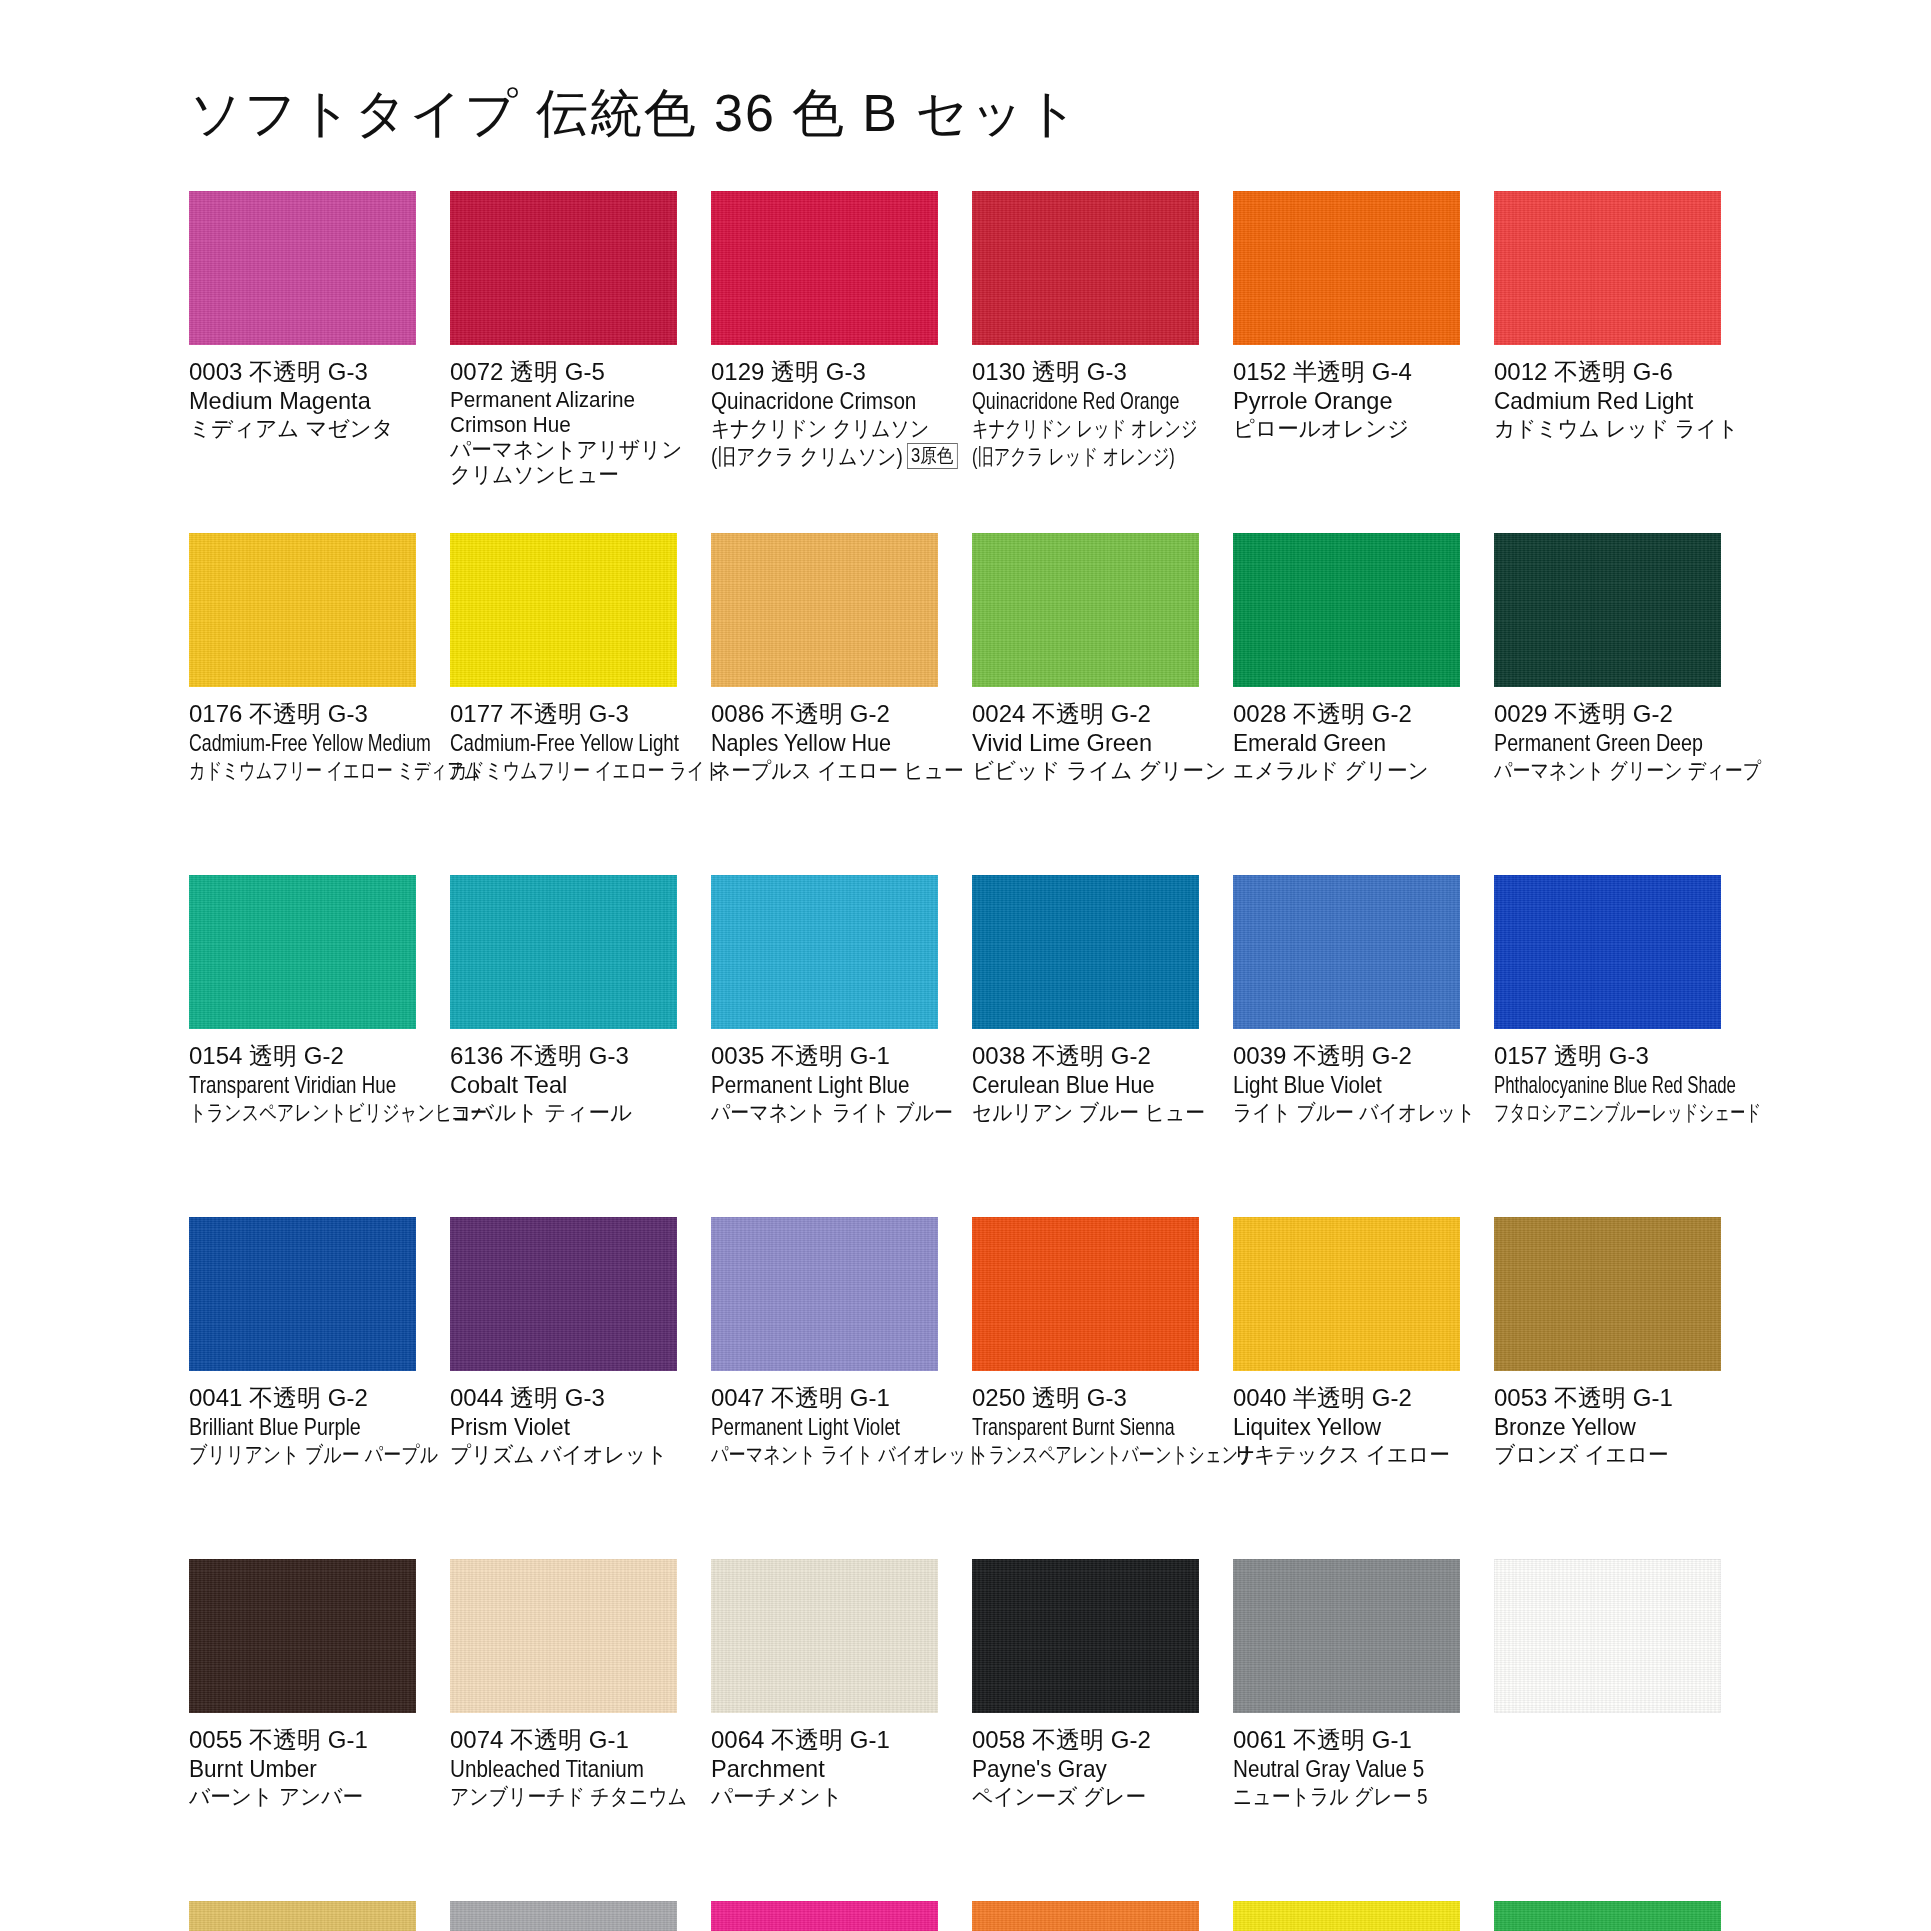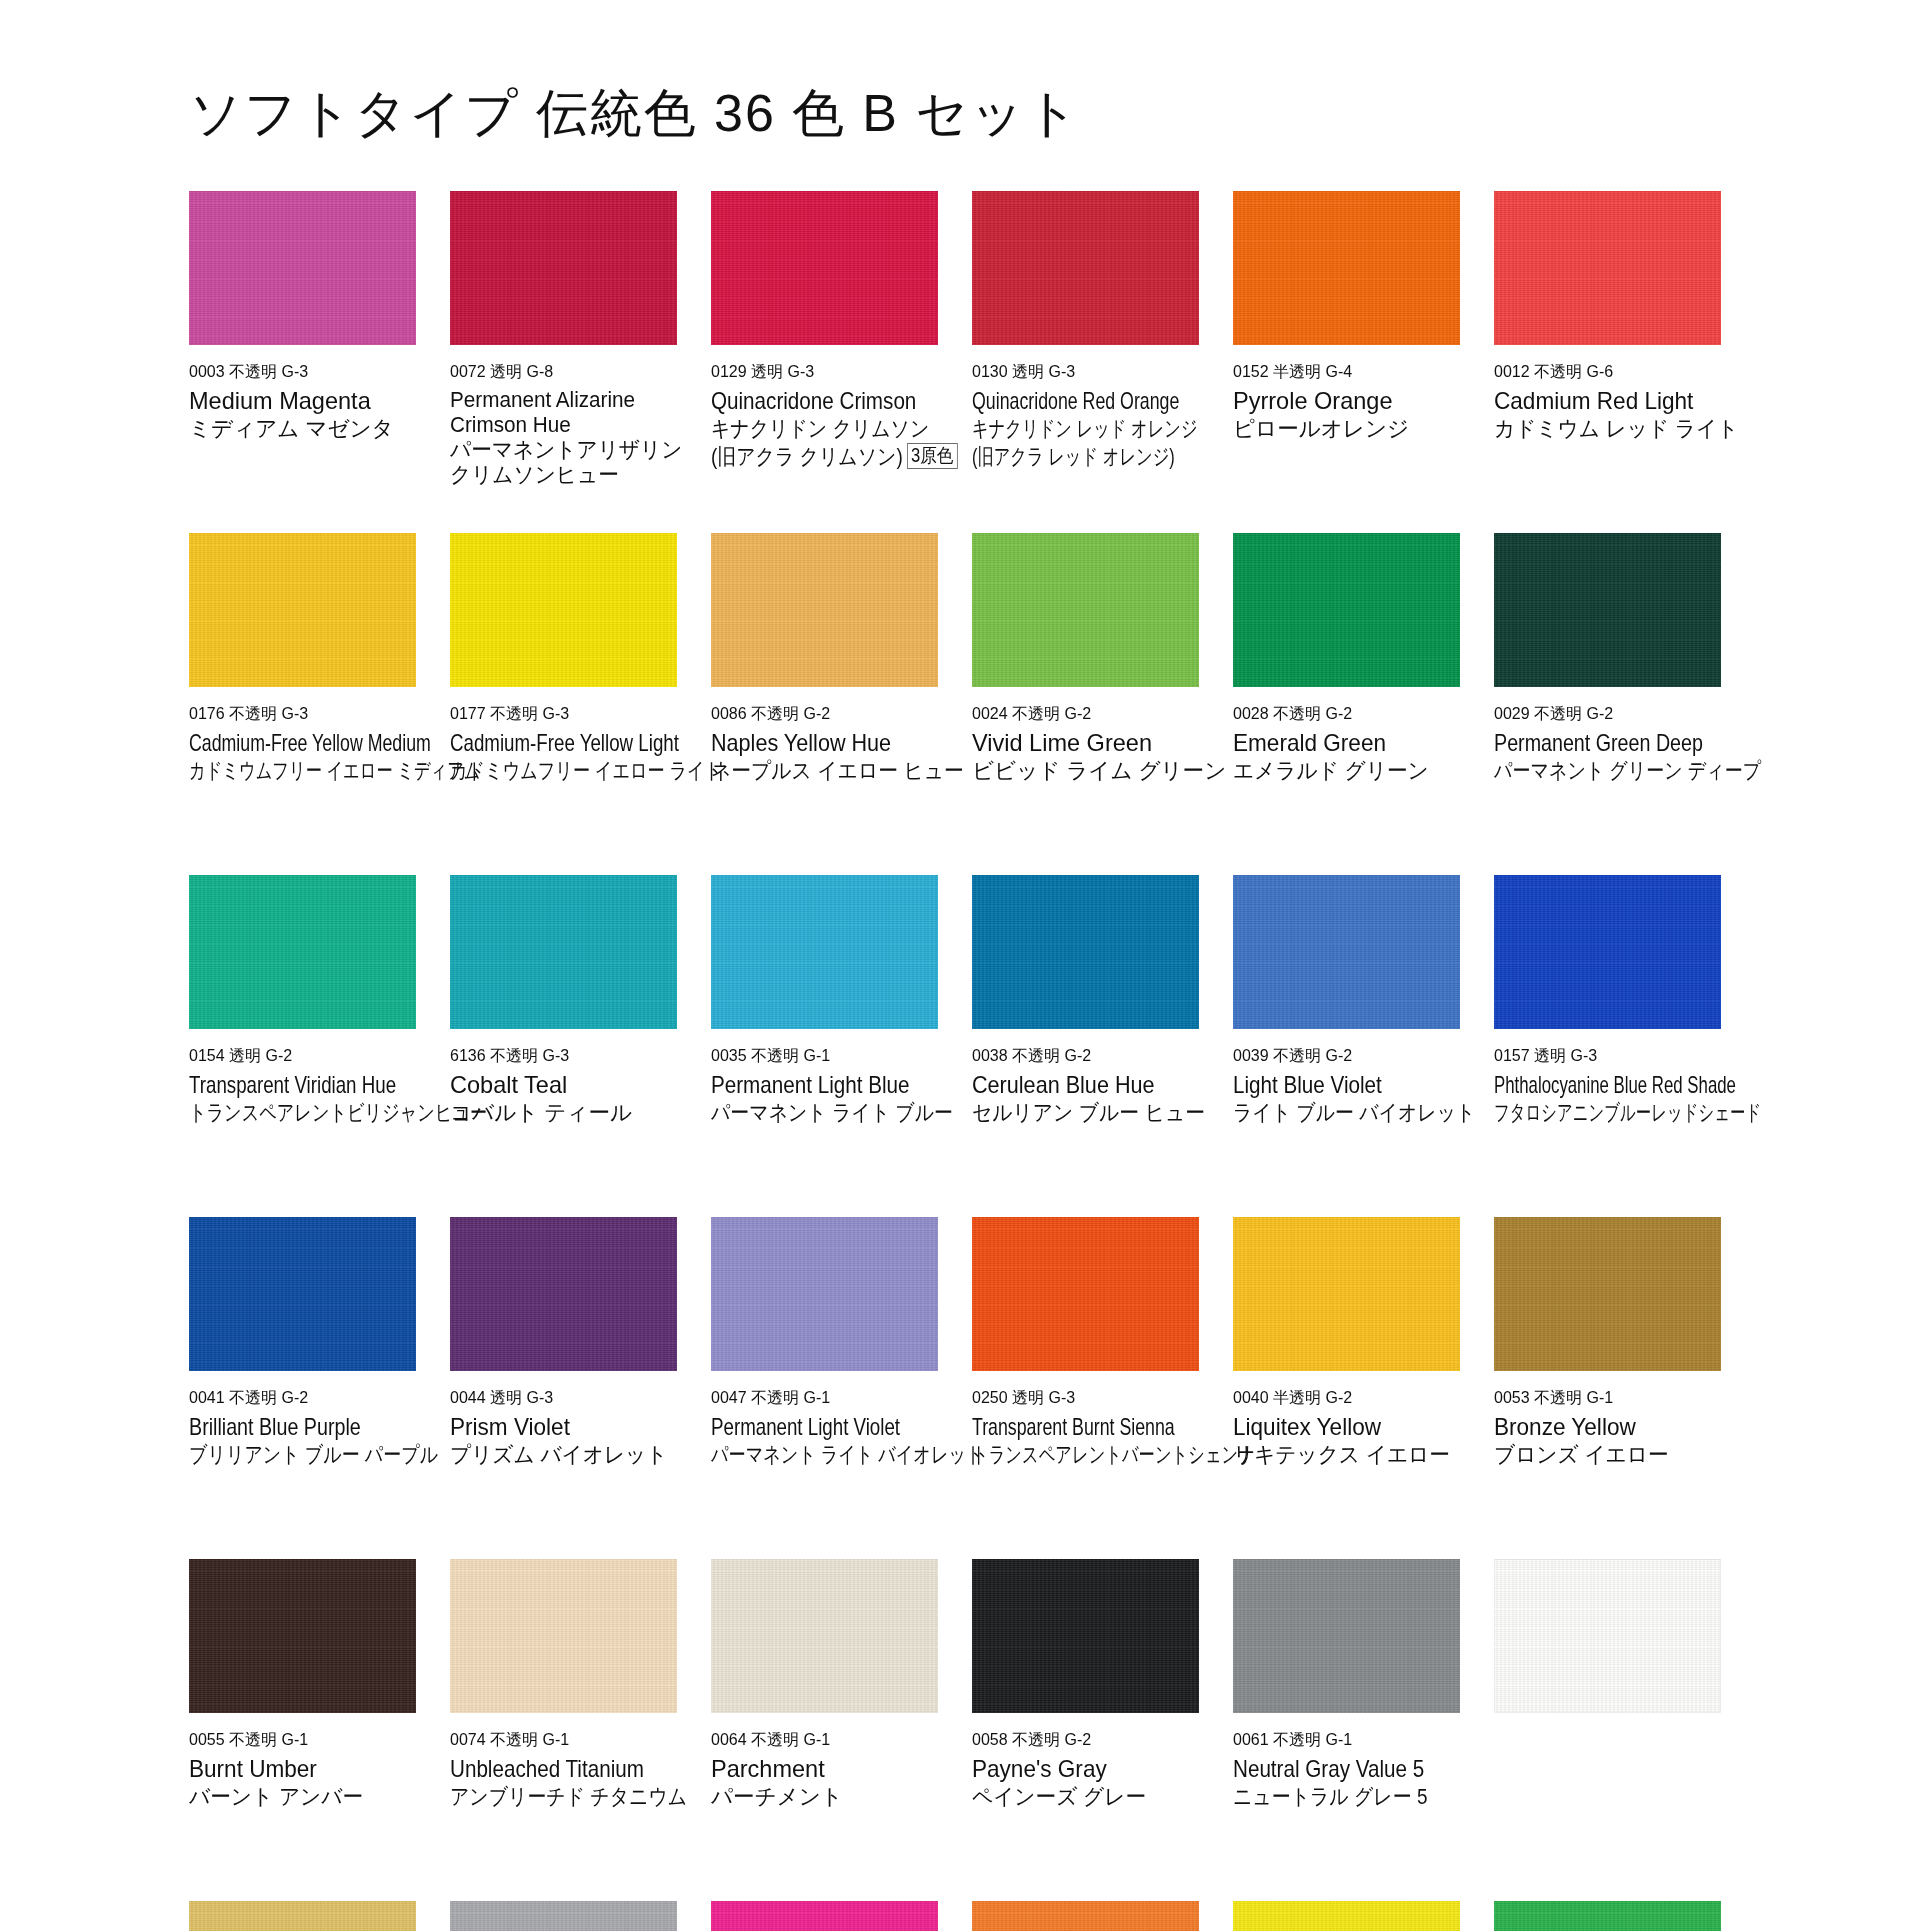--- a/index.html
+++ b/index.html
@@ -65,21 +65,21 @@
   .swatch.zinc-white {
     box-shadow: inset 0 0 0 1px #efefef;
   }
   .labels {
     position: absolute;
     left: 0;
     top: 166px;
     width: 253px;
   }
   .line-code {
-    font-size: 16px;
+    font-size: 24px;
     line-height: 29px;
     color: #111111;
     white-space: nowrap;
     margin-bottom: 1px;
   }
   .line-en {
     font-size: 24px;
     line-height: 28px;
     color: #111111;
     white-space: nowrap;
@@ -128,21 +128,21 @@
         <div class="swatch" style="background: rgb(200, 72, 158);"></div>
         <div class="labels">
           <div class="line-code">0003 不透明 G-3</div>
           <div class="line-en sc98">Medium Magenta</div>
           <div class="line-jp sc98">ミディアム マゼンタ</div>
         </div>
       </div>
       <div class="cell">
         <div class="swatch" style="background: rgb(194, 18, 60);"></div>
         <div class="labels multiline">
-          <div class="line-code">0072 透明 G-8</div>
+          <div class="line-code">0072 透明 G-5</div>
           <div class="line-en sc94">Permanent Alizarine</div>
           <div class="line-en sc94">Crimson Hue</div>
           <div class="line-jp sc94">パーマネントアリザリン</div>
           <div class="line-jp sc94">クリムソンヒュー</div>
         </div>
       </div>
       <div class="cell">
         <div class="swatch" style="background: rgb(214, 18, 66);"></div>
         <div class="labels">
           <div class="line-code">0129 透明 G-3</div>

